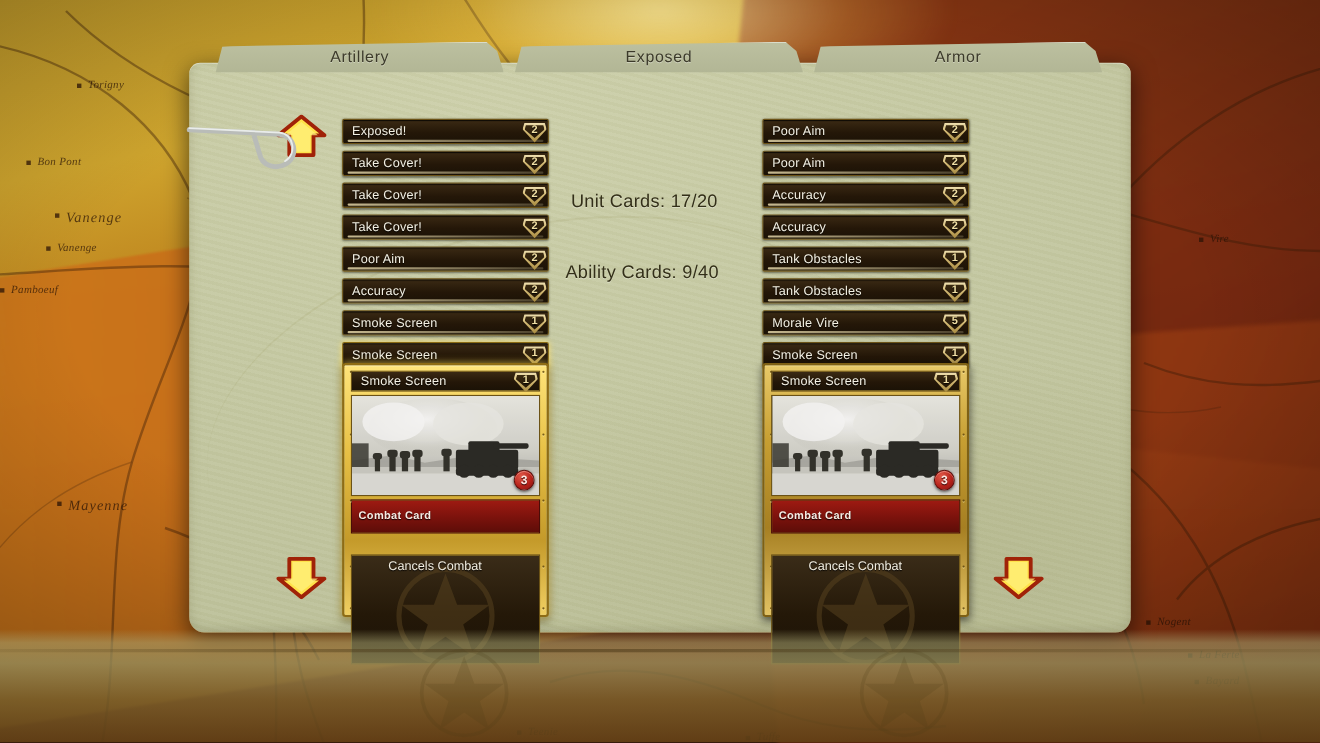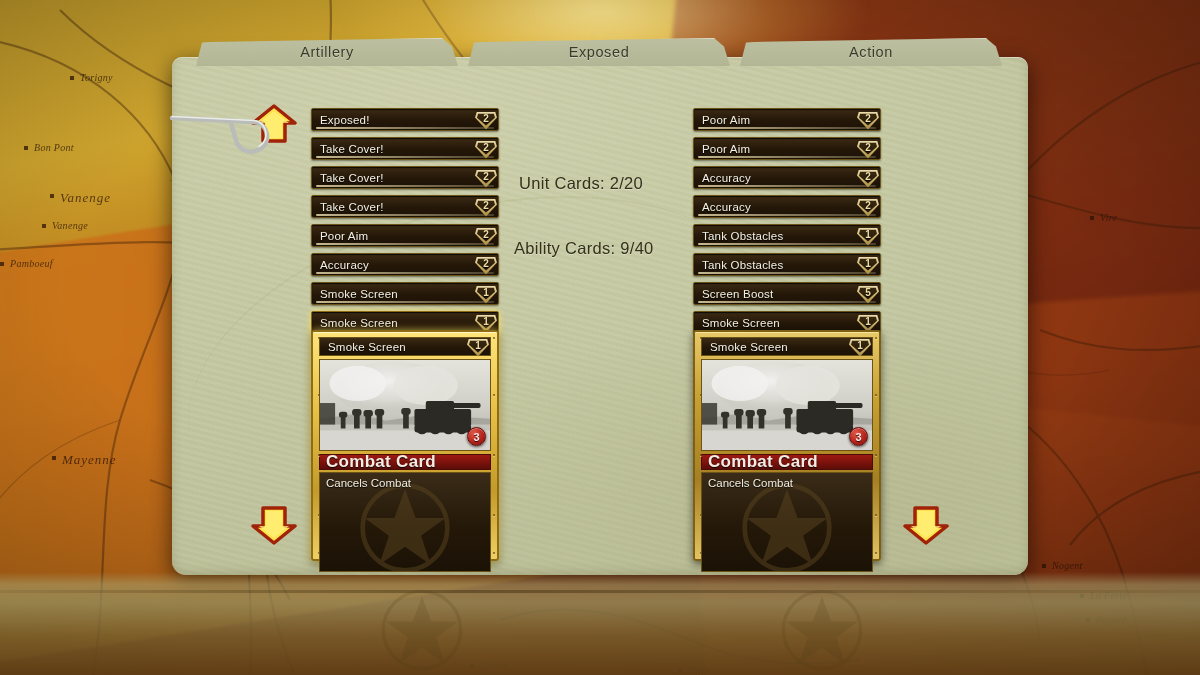--- a/index.html
+++ b/index.html
@@ -259,39 +259,40 @@
     position: absolute; right: 4px; bottom: 4px;
     width: 19px; height: 19px; border-radius: 50%;
     background: radial-gradient(circle at 35% 30%, #e05a4a 0%, #b8231b 55%, #7d1410 100%);
     border: 1px solid #5e0f0b;
     display: flex; align-items: center; justify-content: center;
     color: #ffe9e2; font-size: 11px; font-weight: bold;
     text-shadow: 0 1px 1px rgba(0,0,0,.8);
     box-shadow: 0 1px 3px rgba(0,0,0,.7), inset 0 1px 0 rgba(255,180,170,.5);
   }
   .type-banner {
-    margin: 0 2px 2px 2px;
-    height: 16px;
+    margin: 0 2px 19px 2px;
+    height: 31px;
     background: linear-gradient(180deg, #9e1a12 0%, #7a120c 55%, #5d0d08 100%);
     border: 1px solid #4a0c07;
     display: flex; align-items: center;
     color: #f6ece4;
-    font-size: 17px;
+    font-size: 10px;
     font-weight: bold;
     letter-spacing: .3px;
     padding-left: 6px;
     text-shadow: 0 1px 1px rgba(0,0,0,.9);
   }
   .desc-box {
     position: relative;
     margin: 0 2px 2px 2px;
     height: 100px;
     background: linear-gradient(180deg, #3a2c18 0%, #241808 55%, #1b1206 100%);
     border: 1px solid #6b5216;
     overflow: hidden;
+    padding-left: 27px;
   }
   .desc-text {
     position: relative;
     padding: 4px 0 0 6px;
     color: #f2eee1;
     font-size: 11.5px;
     text-shadow: 0 1px 1px rgba(0,0,0,.9);
     z-index: 2;
     white-space: nowrap;
   }
@@ -413,21 +414,21 @@
   <div class="top-glow"></div>
 
   <div class="tabs-row">
       <div class="tab">
         <span>Artillery</span>
       </div>
       <div class="tab">
         <span>Exposed</span>
       </div>
       <div class="tab">
-        <span>Action</span>
+        <span>Armor</span>
       </div>
     </div>
 
   <div class="folder">
     <div class="folder-curve"></div>
   </div>
 
   <svg class="paperclip" viewBox="0 0 120 70">
     <g fill="none" stroke="#b9bcb8" stroke-width="4.5" stroke-linecap="round">
       <path d="M4,20 L86,24 C100,25 104,44 92,51 C82,57 70,52 68,42 L62,22"></path>
@@ -578,21 +579,21 @@
           <div class="row-name">Tank Obstacles</div>
           <div class="row-badge">
             <div class="shield"></div>
             <div class="shield-in"></div>
             <span class="num">1</span>
           </div>
         </div>
       </div>
       <div class="card-row">
         <div class="row-inner">
-          <div class="row-name">Screen Boost</div>
+          <div class="row-name">Morale Vire</div>
           <div class="row-badge">
             <div class="shield"></div>
             <div class="shield-in"></div>
             <span class="num">5</span>
           </div>
         </div>
       </div>
       <div class="card-row">
         <div class="row-inner">
           <div class="row-name">Smoke Screen</div>
@@ -755,21 +756,21 @@
       <div class="type-banner">Combat Card</div>
       <div class="desc-box">
         <svg class="star-wm" viewBox="0 0 100 100">
           <circle cx="50" cy="50" r="46" fill="none" stroke="#5a4520" stroke-width="5"></circle>
           <path d="M50,8 L61.5,39 L94,39 L67.5,58.5 L78,90 L50,70.5 L22,90 L32.5,58.5 L6,39 L38.5,39 Z" fill="#5a4520"></path>
         </svg>
         <div class="desc-text">Cancels Combat</div>
       </div>
     </div>
 
-  <div class="stat" id="stat-unit">Unit Cards: 2/20</div>
+  <div class="stat" id="stat-unit">Unit Cards: 17/20</div>
   <div class="stat" id="stat-ability">Ability Cards: 9/40</div>
 
   <svg class="arrow" id="arrow-up-left" width="46" height="40" viewBox="0 0 46 40">
     <path d="M23,2 L44,19 L34,19 L34,37 L12,37 L12,19 L2,19 Z" fill="#ffe24a" stroke="#a02208" stroke-width="3.5" stroke-linejoin="round"></path>
     <path d="M23,7 L38,19 L31,19 L31,34 L15,34 L15,19 L8,19 Z" fill="#fff07e" opacity=".75"></path>
   </svg>
 
   <svg class="arrow" id="arrow-down-left" width="46" height="40" viewBox="0 0 46 40">
     <path d="M23,38 L44,21 L34,21 L34,3 L12,3 L12,21 L2,21 Z" fill="#ffe24a" stroke="#a02208" stroke-width="3.5" stroke-linejoin="round"></path>
     <path d="M23,33 L38,21 L31,21 L31,6 L15,6 L15,21 L8,21 Z" fill="#fff07e" opacity=".75"></path>

